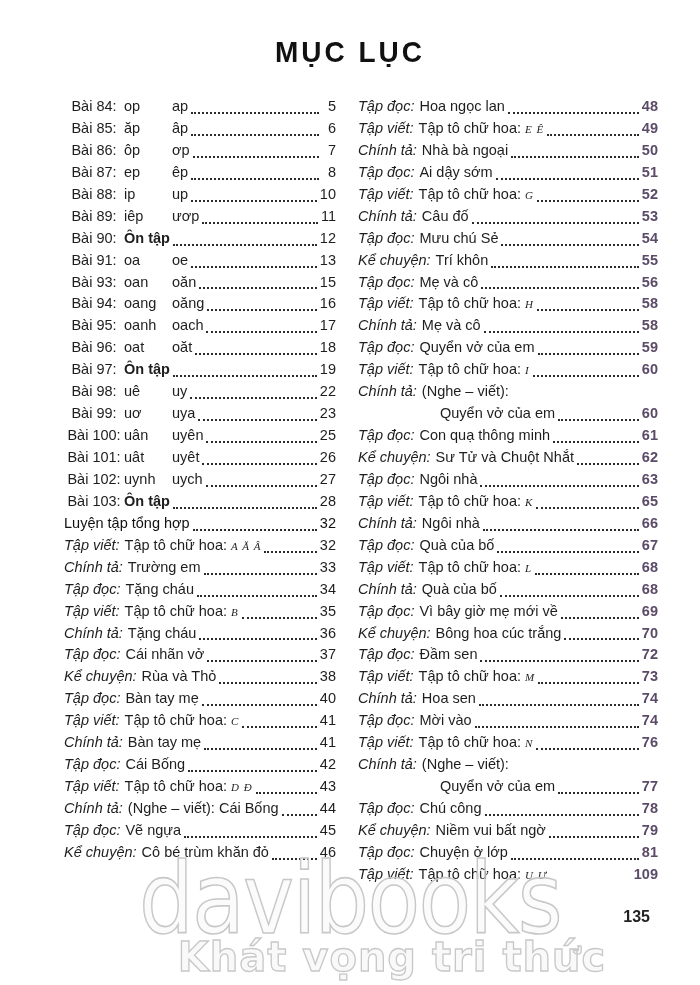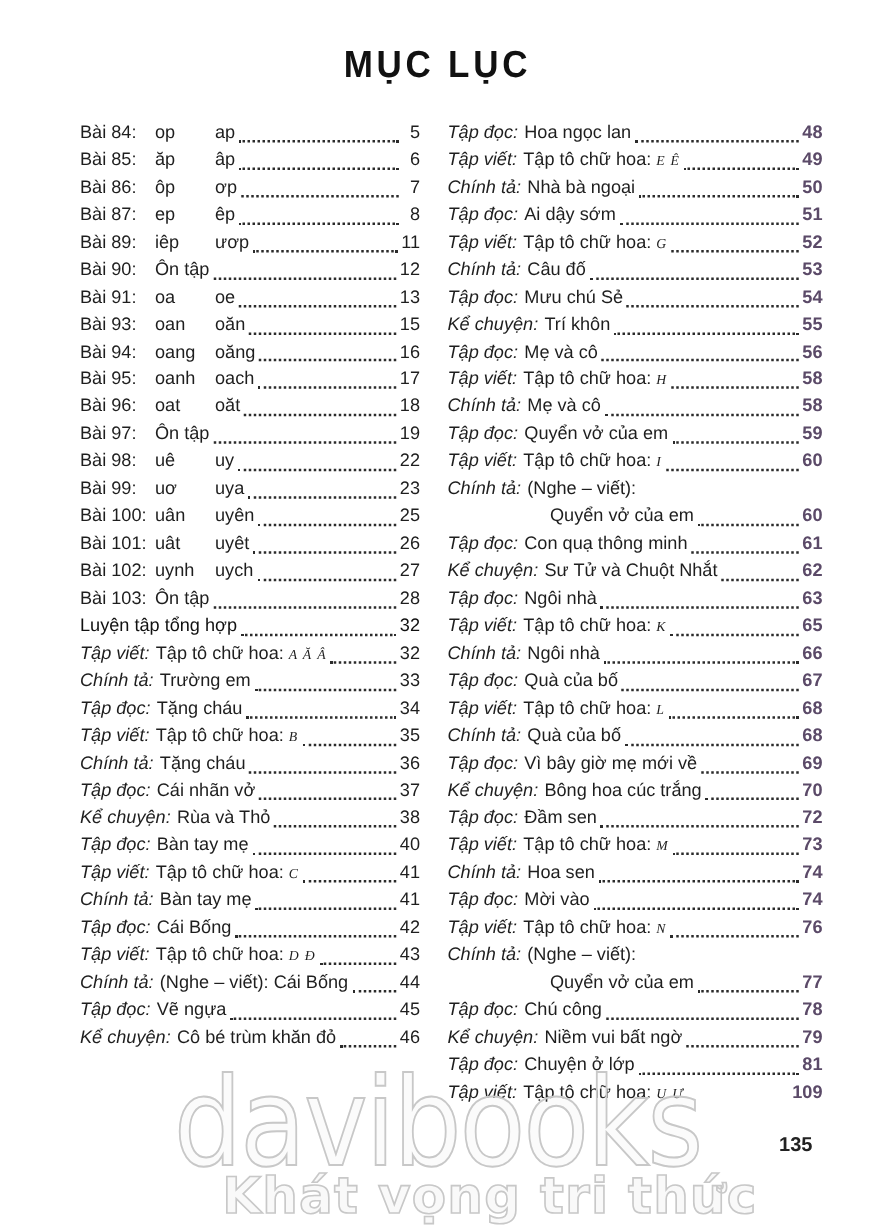--- a/index.html
+++ b/index.html
@@ -17,39 +17,39 @@
     font-size:28px;font-weight:800;letter-spacing:3px;color:#111;
     transform:scaleY(1.08);
     font-family:"Liberation Sans",sans-serif;
   }
 
   .toc-col{position:absolute;top:96px;font-size:14.5px;line-height:21.95px;}
   .toc-col-left{left:64px;width:272px;}
   .toc-col-right{left:358px;width:300px;}
 
   .toc-row{display:flex;align-items:baseline;height:21.95px;white-space:nowrap;}
-  .toc-row .lesson-label{display:inline-block;width:60px;flex:0 0 auto;}
+  .toc-row .lesson-label{display:inline-block;width:60px;flex:0 0 auto;text-align:center;}
   .toc-row .c1{display:inline-block;width:48px;flex:0 0 auto;}
   .toc-row .c2{flex:0 0 auto;}
   .toc-row .sec-label{font-style:italic;margin-right:5px;flex:0 0 auto;}
   .toc-row .txt{flex:0 0 auto;}
   .toc-row .script{
     font-family:Liberation Serif, serif;font-style:italic;font-size:11px;
     margin-left:4px;flex:0 0 auto;letter-spacing:1px;
   }
   .toc-row .dots{
     flex:1 1 auto;min-width:6px;margin:0 3px;
     border-bottom:2px dotted #2b2b2b;
     align-self:flex-end;margin-bottom:4px;
   }
   .toc-row .spacer{flex:1 1 auto;}
   .toc-row .pg{flex:0 0 auto;text-align:right;min-width:14px;}
   .toc-col-right .pg{color:var(--c-pg-right);font-weight:bold;}
   .toc-row.bold, .toc-row.bold .pg{font-weight:400;color:#101010;}
-  .toc-row .tb{font-weight:400;}
+  .toc-row .tb{font-weight:700;}
   .toc-row.cont{padding-left:82px;}
 
   .watermark-big{
     position:absolute;top:842px;left:0;width:700px;text-align:center;
     font-family:"DejaVu Sans",sans-serif;font-size:98px;font-weight:400;
     letter-spacing:-2px;color:rgba(200,200,200,0.08);
     -webkit-text-stroke:1.6px var(--c-watermark);
     transform:scaleX(0.88);transform-origin:50% 50%;
     pointer-events:none;z-index:3;
   }
@@ -94,20 +94,27 @@
         <span class="pg">7</span>
       </div>
       <div class="toc-row">
         <span class="lesson-label">Bài 87:</span>
         <span class="c1">ep</span>
         <span class="c2">êp</span>
         <span class="dots"></span>
         <span class="pg">8</span>
       </div>
       <div class="toc-row">
+        <span class="lesson-label">Bài 88:</span>
+        <span class="c1">ip</span>
+        <span class="c2">up</span>
+        <span class="dots"></span>
+        <span class="pg">10</span>
+      </div>
+      <div class="toc-row">
         <span class="lesson-label">Bài 89:</span>
         <span class="c1">iêp</span>
         <span class="c2">ươp</span>
         <span class="dots"></span>
         <span class="pg">11</span>
       </div>
       <div class="toc-row">
         <span class="lesson-label">Bài 90:</span>
         <span class="txt tb">Ôn tập</span>
         <span class="dots"></span>

